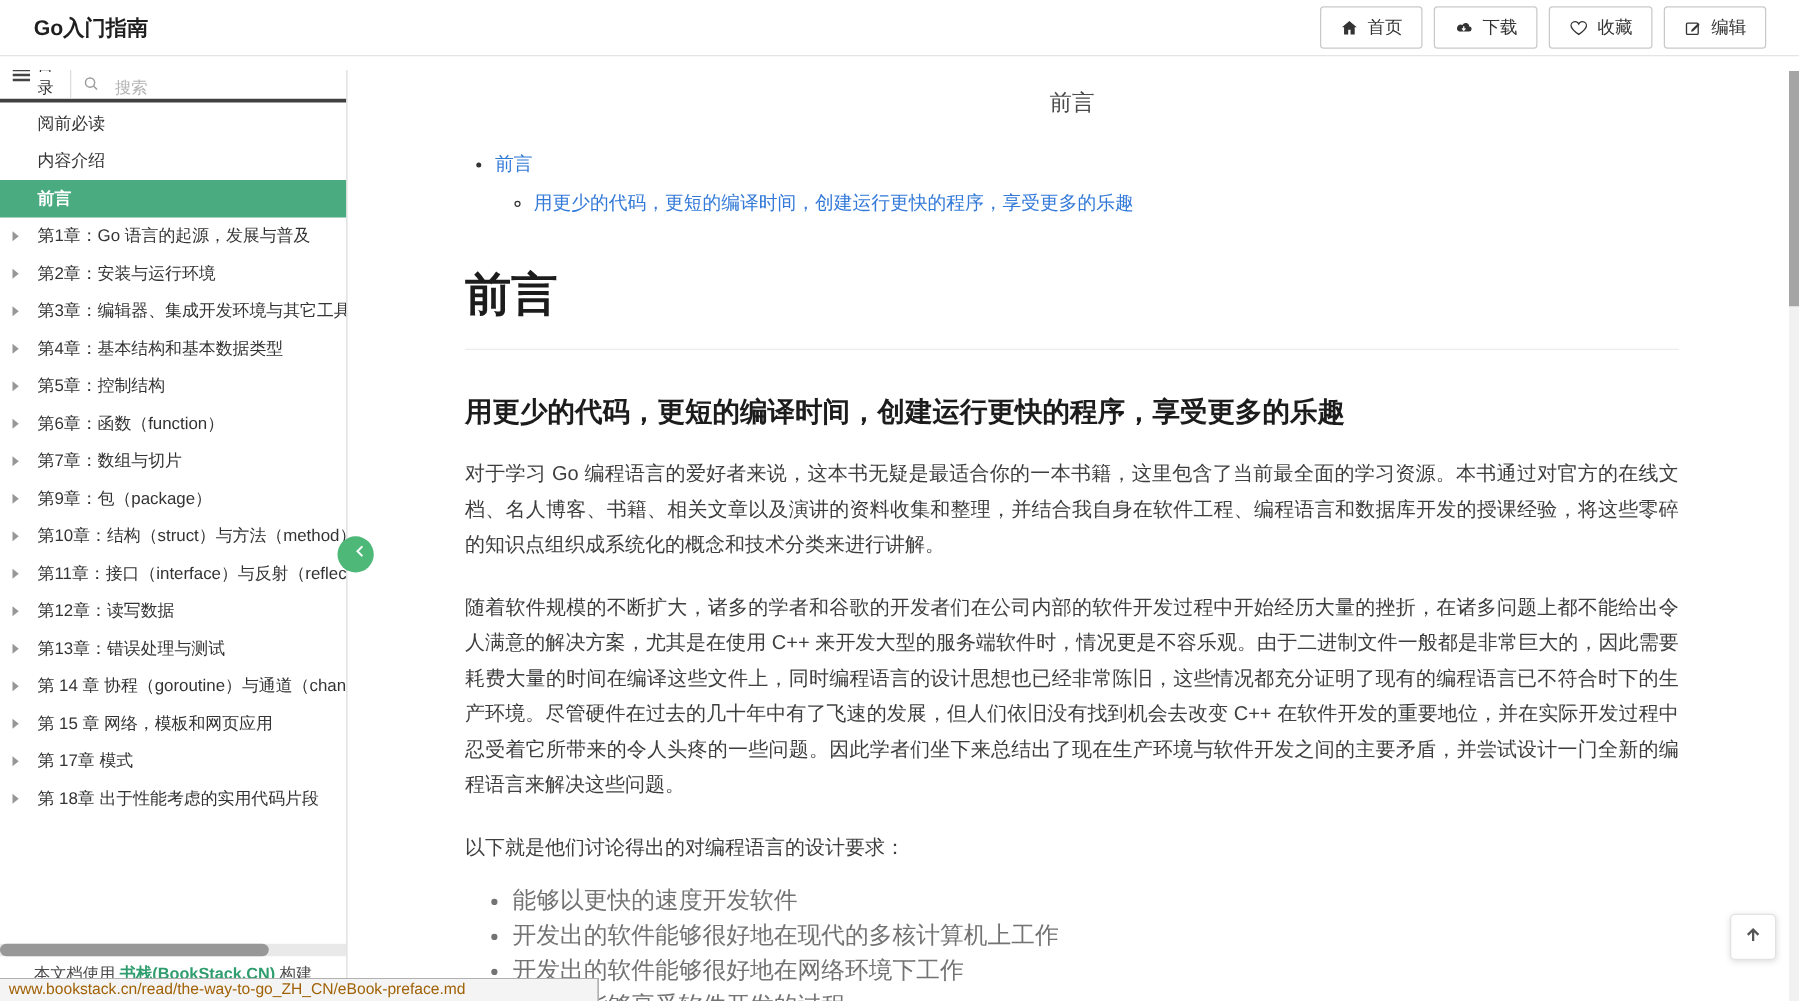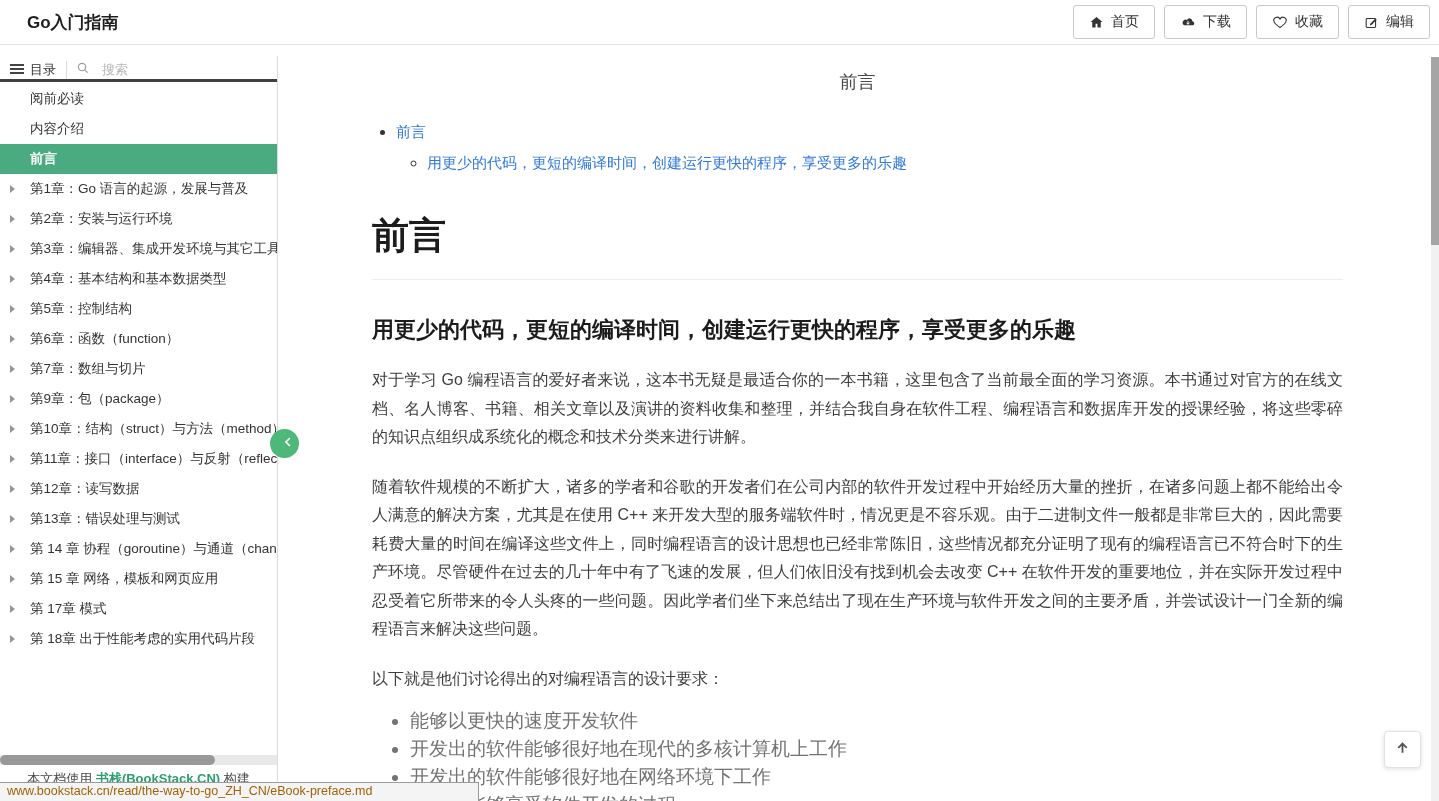--- a/index.html
+++ b/index.html
@@ -4,33 +4,33 @@
 <style>
   * { box-sizing: border-box; margin: 0; padding: 0; }
   html, body { width: 1439px; height: 801px; overflow: hidden; background: #fff;
     font-family: "Liberation Sans", "DejaVu Sans", sans-serif; }
 
   
   .topbar { position: fixed; top: 0; left: 0; right: 0; height: 45px; background: #fff;
     border-bottom: 1px solid #e4e4e4; display: flex; align-items: center;
     justify-content: space-between; z-index: 10; }
   .book-title { margin-left: 27px; font-size: 17px; font-weight: bold; color: #1f1f1f; }
-  .topbar-buttons { display: flex; gap: 9px; margin-right: 9px; }
+  .topbar-buttons { display: flex; gap: 9px; margin-right: 26px; }
   .tb-btn { display: flex; align-items: center; gap: 7px; border: 1px solid #c9c9c9;
     border-radius: 3px; background: #fff; padding: 7px 15px; font-size: 14px; color: #333;
     cursor: pointer; font-family: inherit; }
   .tb-btn svg { display: block; }
 
   
   .sidebar { position: fixed; top: 56px; left: 0; bottom: 0; width: 278px; background: #fff;
     border-right: 1px solid #dcdcdc; z-index: 2; overflow: hidden; }
   .sidebar-tabs { display: flex; height: 26px; border-bottom: 3px solid #404040; align-items: flex-end; }
   .toc-tab { display: flex; align-items: center; gap: 6px; padding: 0 10px;
     border-right: 1px solid #dcdcdc; font-size: 13px; color: #333; cursor: pointer; }
-  .search-box { flex: 1; display: flex; align-items: center; gap: 12px; padding: 0 9px; font-family: Liberation Serif, serif; }
+  .search-box { flex: 1; display: flex; align-items: center; gap: 12px; padding: 0 9px; }
   .search-box input { border: none; outline: none; flex: 1; font-size: 13px; color: #333;
     font-family: inherit; background: transparent; }
   .search-box input::placeholder { color: #b3b3b3; }
 
   .menu { padding-top: 2px; }
   .menu-item { position: relative; height: 30px; line-height: 30px; padding-left: 30px;
     font-size: 13.5px; color: #333; white-space: nowrap; overflow: hidden; cursor: pointer; }
   .menu-item .caret { display: none; position: absolute; left: 10px; top: 11px; width: 0; height: 0;
     border-top: 4px solid transparent; border-bottom: 4px solid transparent;
     border-left: 5px solid #979797; }

